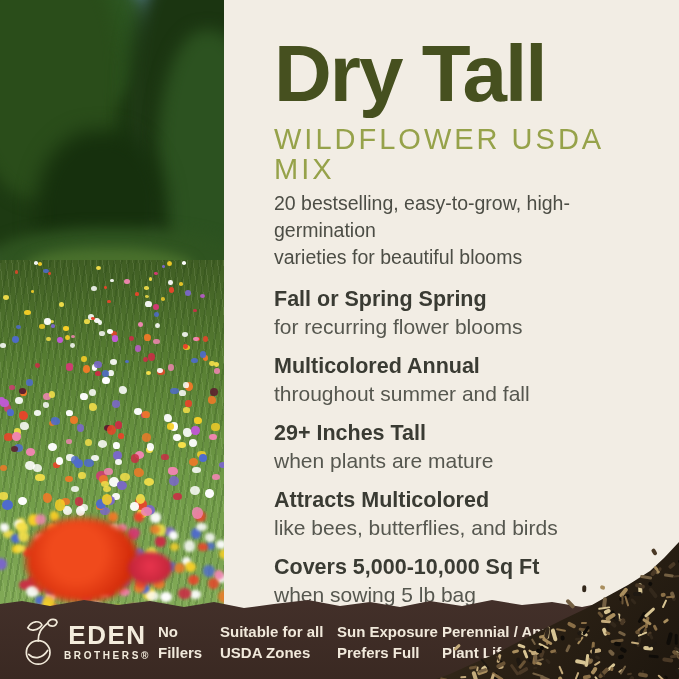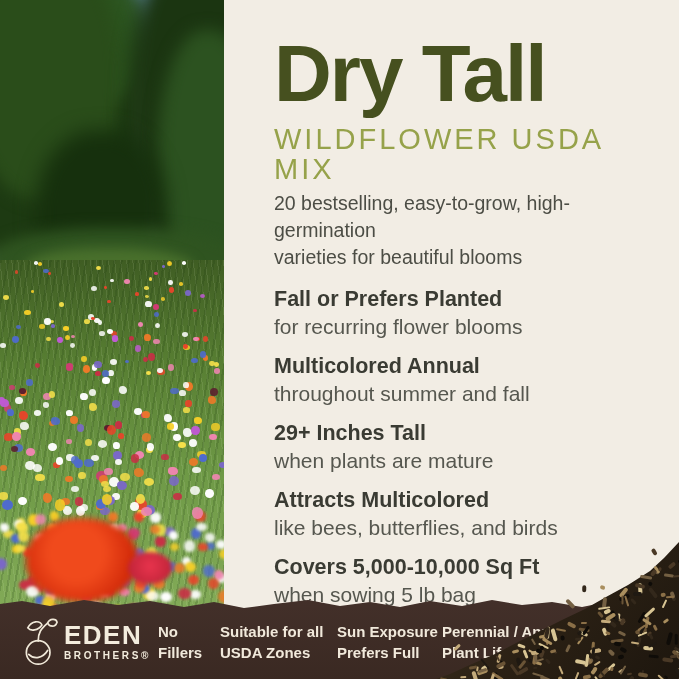--- a/index.html
+++ b/index.html
@@ -41,21 +41,21 @@
   .features{margin-top:16px;}
   .feature{margin-bottom:15px;}
   .feature .head{font-size:21.5px;line-height:24px;font-weight:700;color:#3a3b33;}
   .feature .detail{font-size:21px;line-height:24px;margin-top:4px;color:#56574f;}
   
   .footer{position:absolute;left:0;top:597px;width:679px;height:82px;background:linear-gradient(#43302a,#3a2922);
     clip-path:polygon(0px 7px,22px 4px,50px 9px,84px 3px,118px 8px,150px 4px,184px 10px,214px 5px,244px 11px,274px 7px,308px 3px,340px 9px,370px 5px,400px 10px,430px 4px,462px 9px,492px 3px,522px 8px,552px 5px,582px 10px,612px 4px,640px 8px,660px 3px,679px 7px,679px 82px,0px 82px);
     z-index:4;color:#f1e9db;}
   .logo{position:absolute;left:24px;top:20px;display:flex;align-items:center;}
   .logo svg{display:block;}
-  .logo-text{margin-left:6px;}
+  .logo-text{margin-left:6px;text-align:center;}
   .logo-top{font-size:26px;font-weight:700;letter-spacing:1.5px;line-height:26px;color:#f3ecdd;}
   .logo-bottom{font-size:10px;font-weight:700;letter-spacing:2.6px;line-height:12px;margin-top:2px;color:#f3ecdd;}
   .badge{position:absolute;top:24px;font-size:15px;font-weight:700;line-height:21px;color:#f1e9db;}
   .badge.b0{left:158px;} .badge.b1{left:220px;} .badge.b2{left:337px;} .badge.b3{left:442px;}
   
   .seeds{position:absolute;left:380px;top:534px;width:299px;height:145px;z-index:6;}
   .seed-base{position:absolute;left:0;top:0;width:299px;height:145px;
     background:linear-gradient(135deg,#4a3a26,#2a2014 60%,#1d160e);
     clip-path:polygon(299px 8px,299px 145px,56px 145px,70px 140px,92px 130px,115px 120px,140px 107px,162px 96px,184px 85px,205px 75px,226px 63px,248px 51px,270px 37px,284px 24px);}
   .seeds i{position:absolute;display:block;}
@@ -414,21 +414,21 @@
 
   <div class="panel">
     <h1 class="title">Dry Tall</h1>
     <div class="subtitle">WILDFLOWER USDA MIX</div>
     <div class="desc">
       <div>20 bestselling, easy-to-grow, high-germination</div>
       <div>varieties for beautiful blooms</div>
     </div>
     <div class="features">
       <div class="feature">
-        <div class="head">Fall or Prefers Planted</div>
+        <div class="head">Fall or Spring Spring</div>
         <div class="detail">for recurring flower blooms</div>
       </div>
       <div class="feature">
         <div class="head">Multicolored Annual</div>
         <div class="detail">throughout summer and fall</div>
       </div>
       <div class="feature">
         <div class="head">29+ Inches Tall</div>
         <div class="detail">when plants are mature</div>
       </div>

